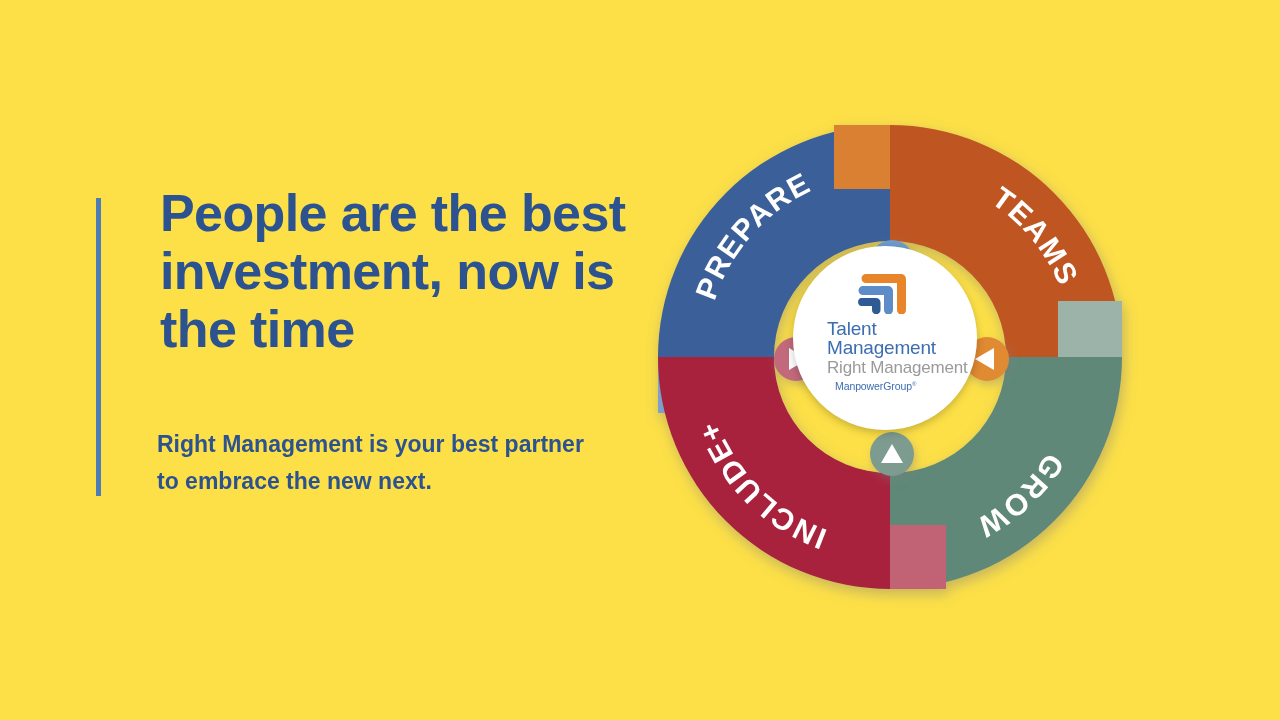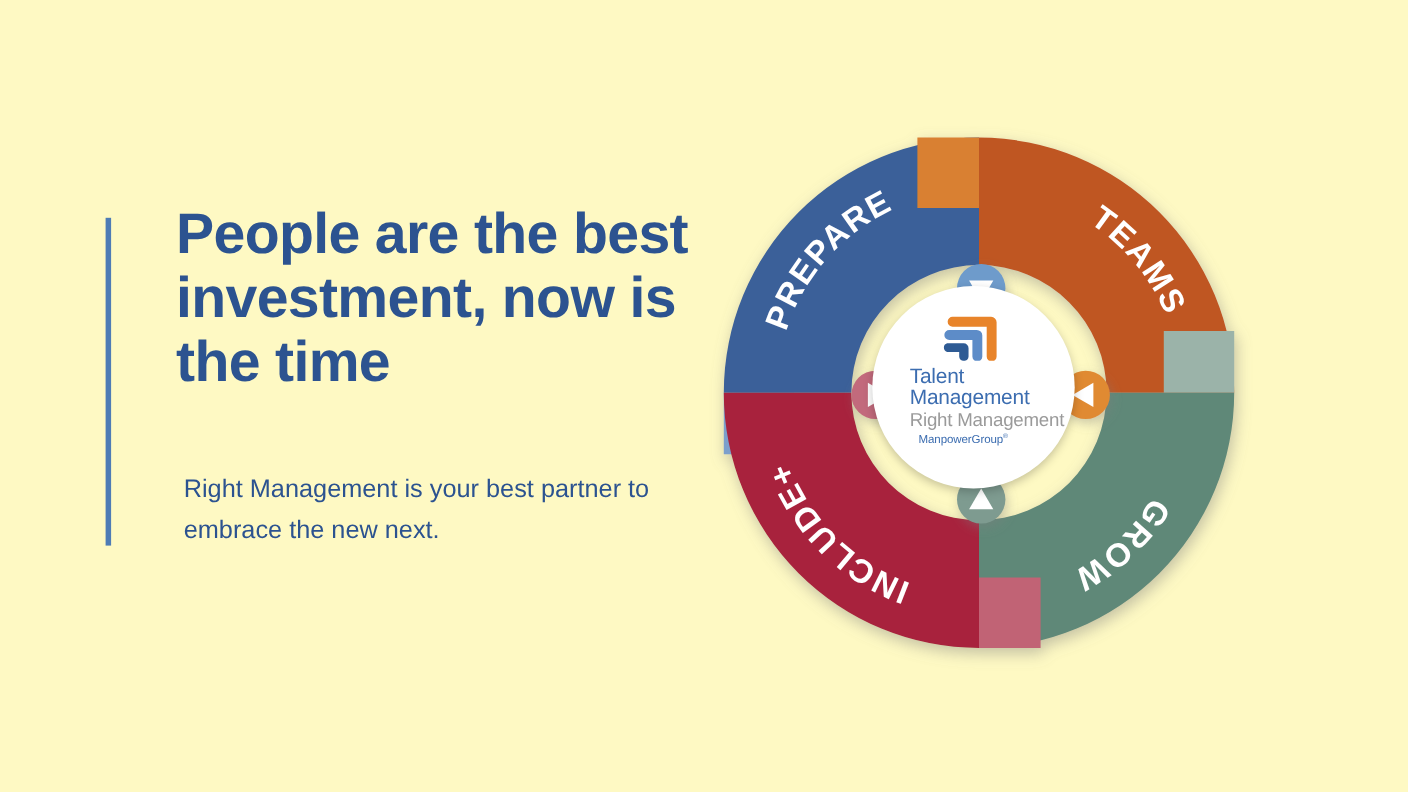--- a/index.html
+++ b/index.html
@@ -11,21 +11,21 @@
     width: 1280px;
     height: 720px;
     overflow: hidden;
     font-family: "Liberation Sans", sans-serif;
     position: relative;
   }
 
   #slide {
     position: absolute;
     inset: 0;
-    background: #fef9c3;
+    background: #fde047;
   }
 
   
   .text-panel {
     position: absolute;
     left: 96px;
     top: 198px;
     width: 540px;
     height: 300px;
   }
@@ -43,25 +43,25 @@
     top: -14px;
     width: 470px;
     font-size: 52px;
     font-weight: 700;
     line-height: 1.12;
     color: #2C5390;
     letter-spacing: -0.6px;
   }
   .subhead {
     position: absolute;
-    left: 71px;
+    left: 61px;
     top: 228px;
     width: 430px;
     font-size: 23px;
-    font-weight: 400;
+    font-weight: 700;
     line-height: 1.62;
     color: #2C5390;
   }
 
   
   .diagram {
     position: absolute;
     left: 630px;
     top: 95px;
     width: 520px;
@@ -70,21 +70,21 @@
   .diagram svg {
     display: block;
     width: 520px;
     height: 520px;
   }
 
   
   .logo-card {
     position: absolute;
     left: 793px;
-    top: 260px;
+    top: 246px;
     width: 184px;
     height: 184px;
     border-radius: 50%;
     background: #ffffff;
     box-shadow: 0 3px 9px rgba(0,0,0,0.22);
     display: flex;
     flex-direction: column;
     align-items: center;
     justify-content: flex-start;
     padding-top: 24px;

